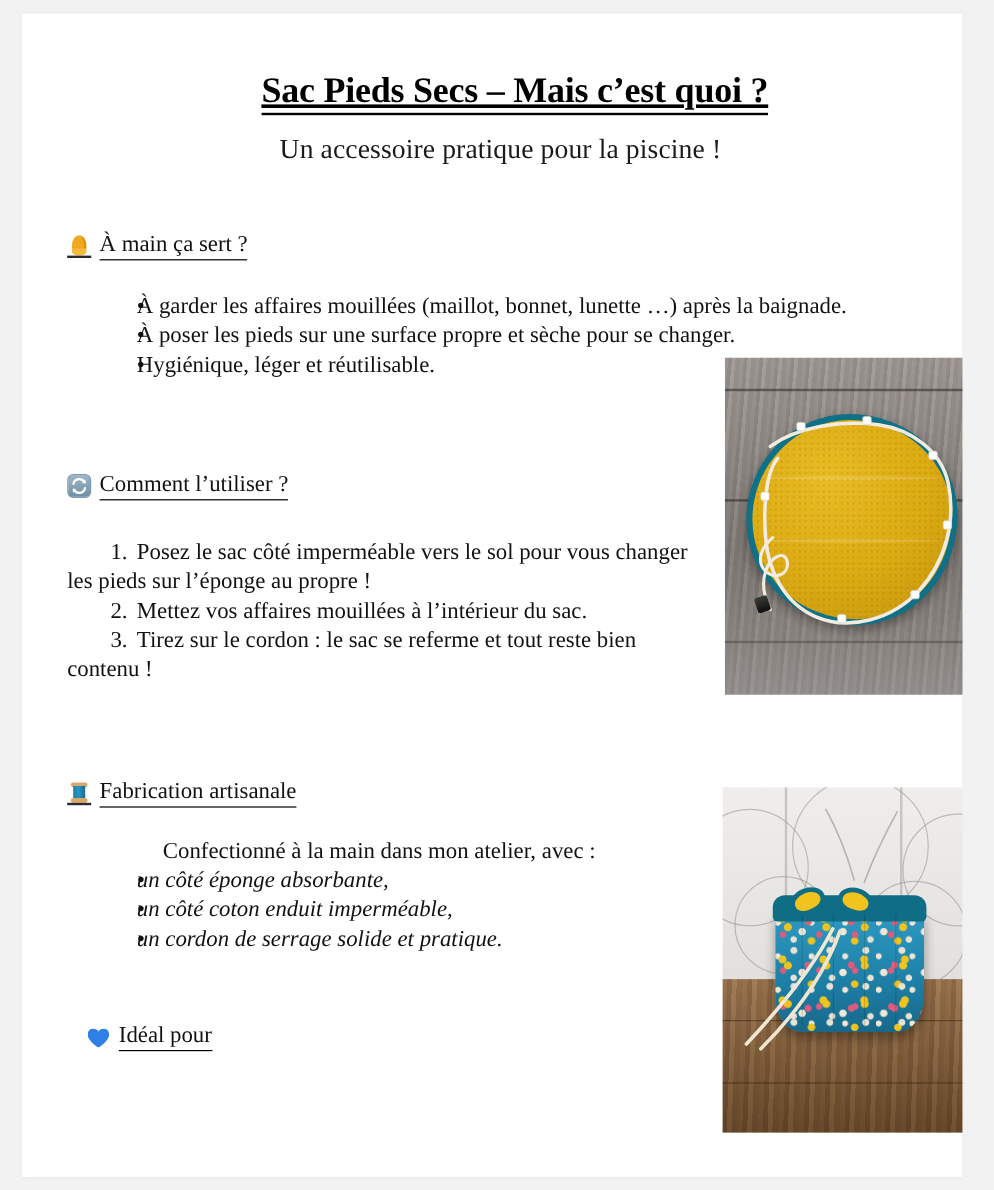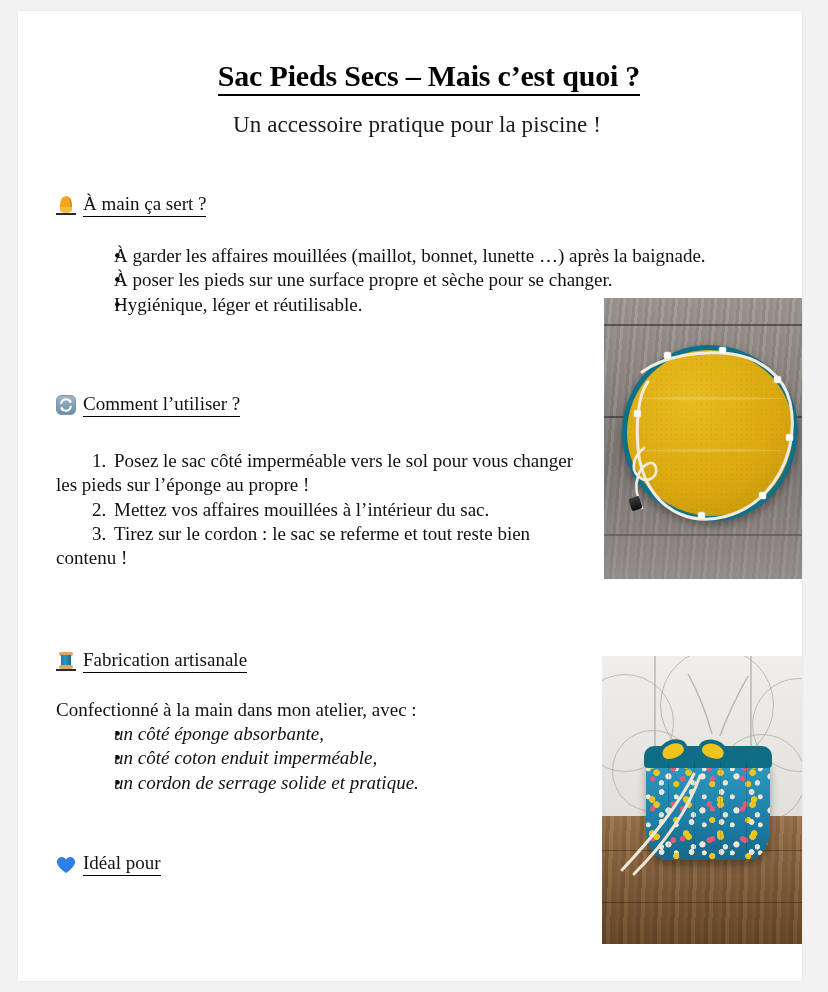--- a/index.html
+++ b/index.html
@@ -38,20 +38,21 @@
     text-align: center;
     font-size: 30px;
     font-weight: bold;
     line-height: 1.1;
     letter-spacing: -0.2px;
     color: #000;
   }
   .doc-title span.u {
     border-bottom: 2px solid #000;
     padding-bottom: 2px;
+    text-decoration: underline;
   }
   .subtitle {
     margin: 0;
     padding-top: 20px;
     text-align: center;
     font-size: 23px;
     color: #1a1a1a;
     letter-spacing: 0.1px;
     padding-right: 24px;
   }
@@ -146,20 +147,21 @@
     width: 18px; height: 16px;
     background: #2f7fe8;
     clip-path: path("M9 16 C9 16 0 10.2 0 5.2 C0 2.2 2.1 0 4.7 0 C6.6 0 8.2 1.1 9 2.6 C9.8 1.1 11.4 0 13.3 0 C15.9 0 18 2.2 18 5.2 C18 10.2 9 16 9 16 Z");
   }
 
   
   .para {
     font-size: 19px;
     color: #111;
     line-height: 1.28;
+    text-align: center;
   }
   .list {
     font-size: 19px;
     color: #111;
     line-height: 1.28;
   }
   .li {
     display: block;
     text-indent: 0;
   }
@@ -383,21 +385,21 @@
     </div>
 
     <div class="blk para" style="left:0px; top:687px; width:520px;">Confectionné à la main dans mon atelier, avec :</div>
 
     <div class="blk list" style="left:0px; top:711px; width:520px;font-style:italic;">
       <div class="li"><span class="marker">•</span><span>un côté éponge absorbante,</span></div>
       <div class="li"><span class="marker">•</span><span>un côté coton enduit imperméable,</span></div>
       <div class="li"><span class="marker">•</span><span>un cordon de serrage solide et pratique.</span></div>
     </div>
 
-    <div class="blk" style="left:0px; top:841px;">
+    <div class="blk" style="left:16px; top:841px;">
       <div class="section-head">
         <span class="emoji emoji-heart">
           <span class="h"></span>
         </span>
         <span class="label">Idéal pour</span>
       </div>
     </div>
 
 
     <div class="photo photo1">

